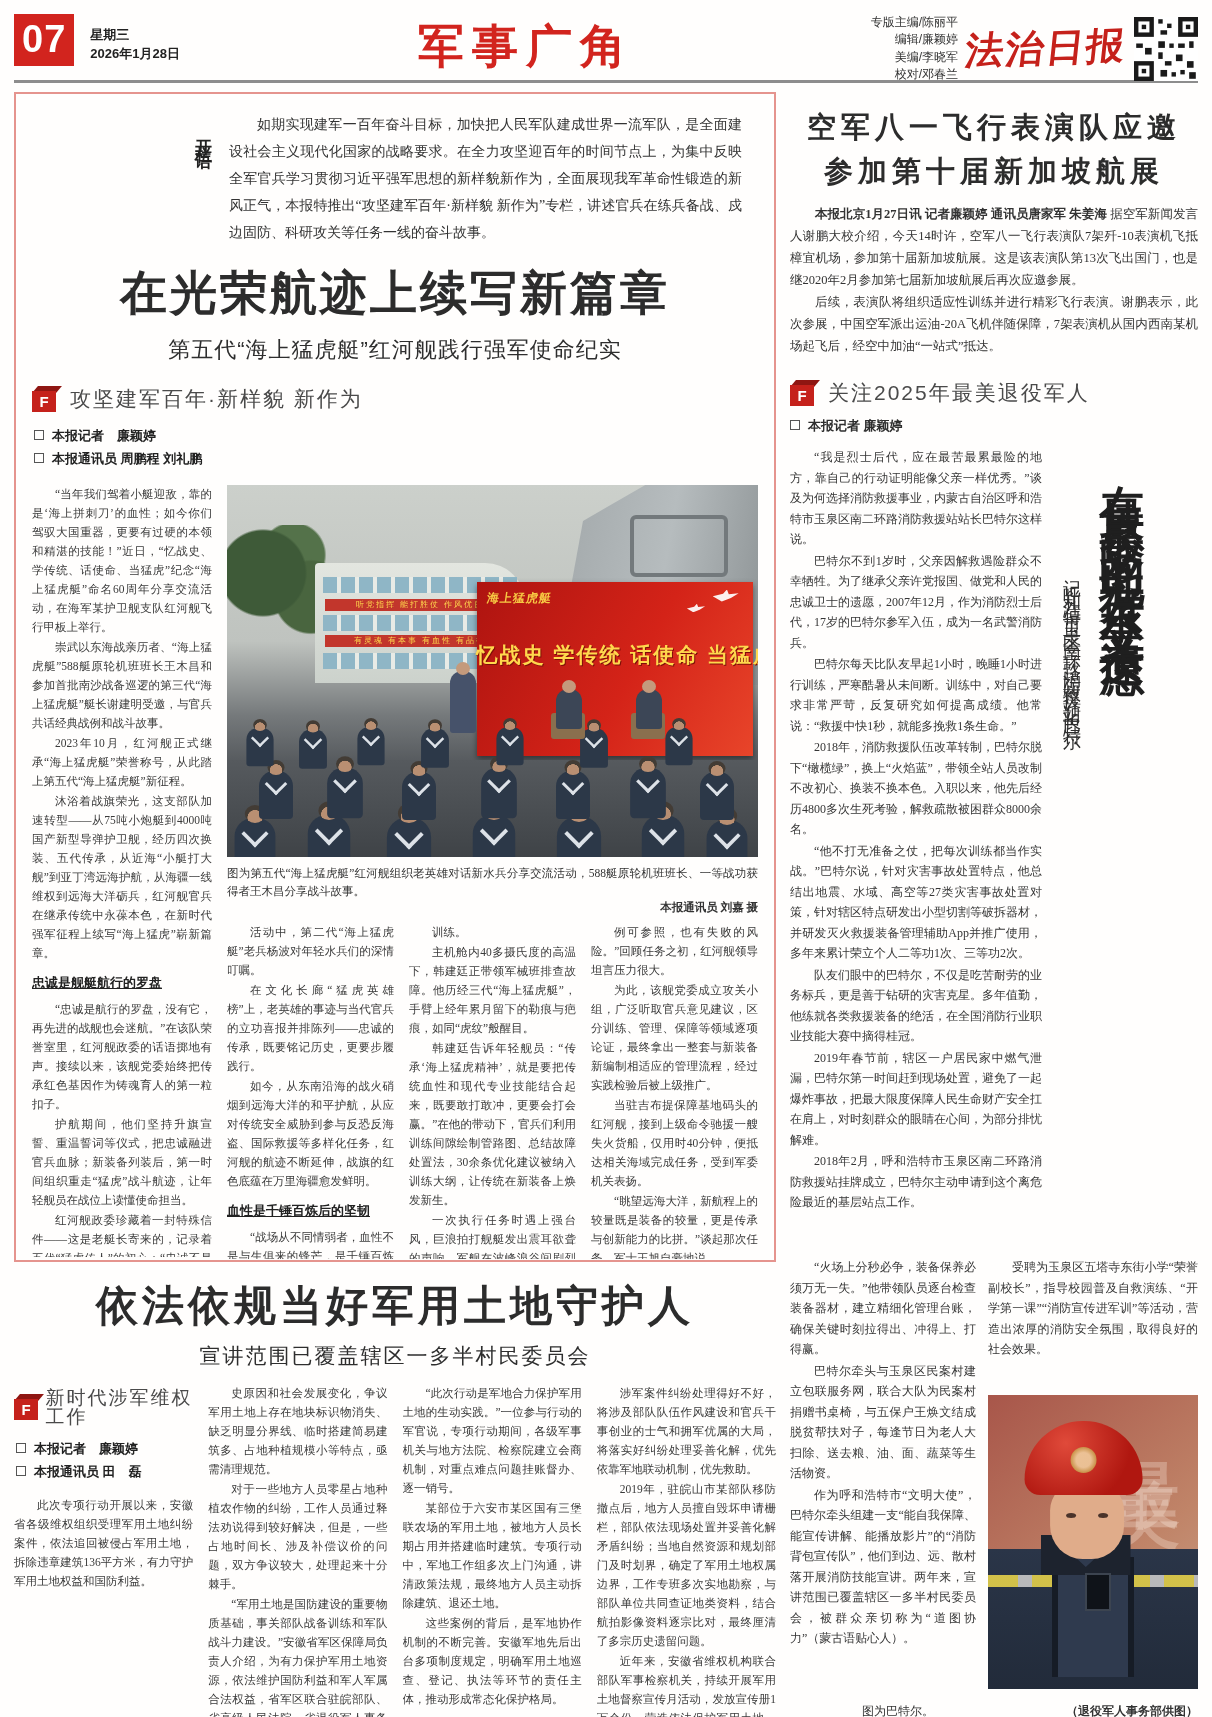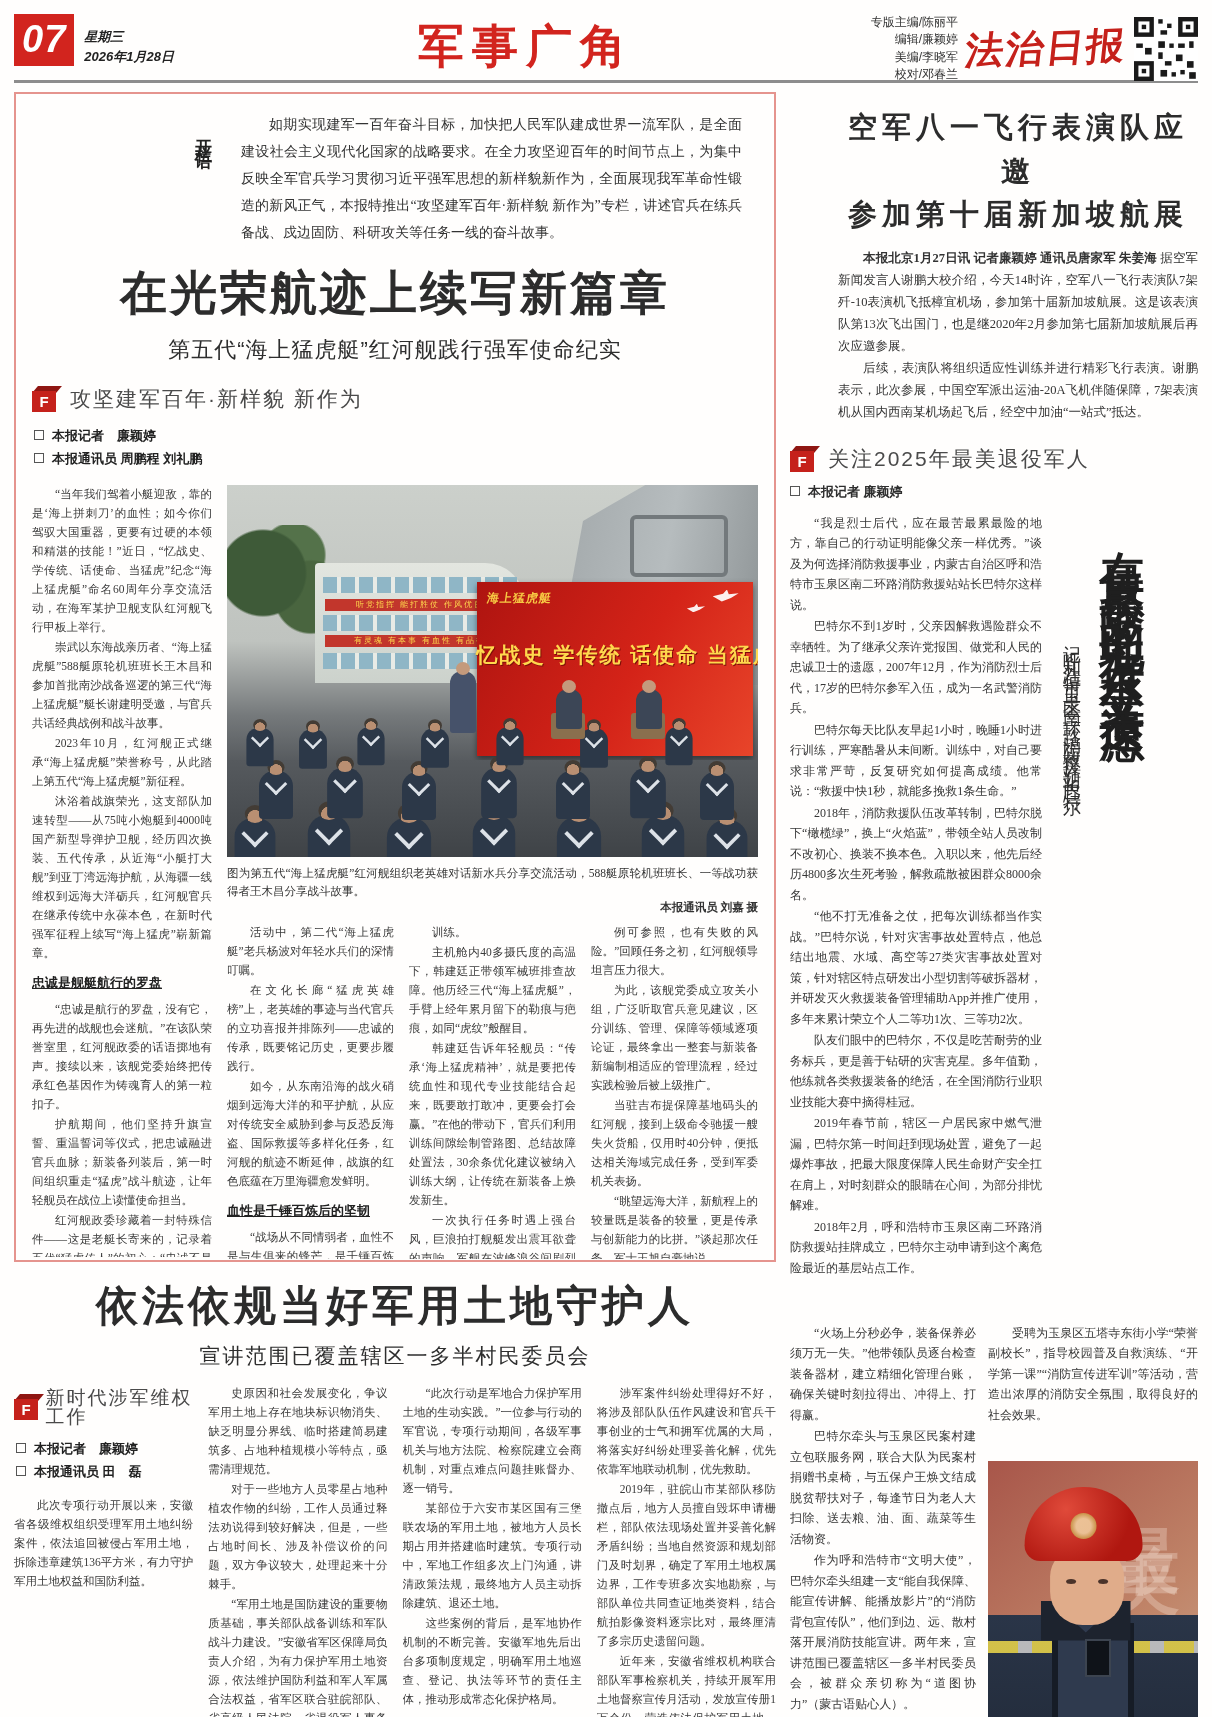--- a/index.html
+++ b/index.html
@@ -2,40 +2,40 @@
 <html><head>
 <meta charset="utf-8">
 <style>
   * { margin:0; padding:0; box-sizing:border-box; }
   html,body { background:#e9e9e9; }
   body { font-family:"Liberation Serif", serif; color:#2e2e2e; }
   .sheet { position:relative; width:1212px; height:1717px; margin:0 auto; background:#fffefd; overflow:hidden; padding:0 14px; }
 
   
   .topbar { display:flex; align-items:flex-start; padding-top:14px; height:78px; }
-  .pagenum-block { display:flex; align-items:flex-end; gap:10px; width:260px;font-style:italic; }
+  .pagenum-block { display:flex; align-items:center; gap:16px; width:260px; }
   .pagenum { background:#d2241e; color:#fff; font-family:"Liberation Sans",sans-serif; font-weight:bold; font-size:38px; line-height:1; padding:6px 8px 8px; letter-spacing:1px; }
   .datebox { font-family:"Liberation Sans",sans-serif; font-size:13px; color:#222; font-weight:bold; margin-top:8px; line-height:1.5; }
   .page-title { flex:1; text-align:center; font-family:"Liberation Sans",sans-serif; font-weight:900; font-size:46px; color:#d2241e; letter-spacing:8px; margin-top:2px; }
   .masthead-block { display:flex; align-items:center; gap:8px; width:420px; justify-content:flex-end; }
   .credits { font-family:"Liberation Sans",sans-serif; font-size:12px; color:#333; text-align:right; line-height:1.45;margin-left:16px; }
   .paper-logo { font-family:"Liberation Serif",serif; font-weight:900; font-size:38px; color:#c5211b; transform:skewX(-8deg) rotate(-2deg); letter-spacing:2px; white-space:nowrap; }
   .qr { width:64px; height:64px; }
   .header-rule { height:3px; background:#8d8d8d; margin-top:2px; }
 
   
   .content { display:flex; gap:14px; margin-top:9px; }
   .left-region { width:762px; }
   .right-region { width:408px; }
 
   
   .main-box { border:2px solid #e5948e; height:1170px; padding:6px 16px 0; overflow:hidden; }
   .intro-row { display:flex; gap:14px; margin:12px 16px 4px 160px; }
   .intro-label { writing-mode:vertical-rl; font-family:"Liberation Sans",sans-serif; font-weight:bold; font-size:17px; letter-spacing:6px; color:#222; padding-top:14px; }
-  .intro-text { flex:1; font-size:14px; line-height:1.92; color:#333; text-align:justify; text-indent:2em;margin-left:12px; }
+  .intro-text { flex:1; font-size:14px; line-height:1.92; color:#333; text-align:justify; text-indent:2em; }
   .main-headline { text-align:center; font-family:"Liberation Sans",sans-serif; font-weight:900; font-size:47px; color:#2c2c2c; letter-spacing:3px; margin-top:16px; }
   .main-subhead { text-align:center; font-family:"Liberation Sans",sans-serif; font-size:22px; color:#2e2e2e; margin-top:10px; letter-spacing:1px; }
   .tag-row { display:flex; align-items:center; gap:8px; margin-top:20px; }
   .cube { position:relative; width:30px; height:26px; }
   .cube .front { position:absolute; left:0; bottom:0; width:24px; height:21px; background:#c5211b; color:#fff; font-family:"Liberation Sans",sans-serif; font-weight:bold; font-size:15px; text-align:center; line-height:21px; }
   .cube .top { position:absolute; left:3px; top:0; width:24px; height:7px; background:#8f1612; transform:skewX(-40deg); }
   .tag-label { font-family:"Liberation Sans",sans-serif; font-size:21px; color:#4a4a4a; letter-spacing:2px; }
   .bylines { margin:12px 0 0 2px; font-family:"Liberation Sans",sans-serif; font-size:13px; font-weight:bold; color:#222; line-height:1.75; }
   .bylines .sq { display:inline-block; width:10px; height:10px; border:1px solid #555; margin-right:8px; }
   .article-body { display:flex; gap:15px; margin-top:14px; }
@@ -72,21 +72,21 @@
   
   .land { margin-top:16px; }
   .land-headline { text-align:center; font-family:"Liberation Sans",sans-serif; font-weight:900; font-size:42px; color:#2c2c2c; letter-spacing:4px; }
   .land-subhead { text-align:center; font-family:"Liberation Sans",sans-serif; font-size:21px; color:#2e2e2e; margin-top:8px; letter-spacing:2px; }
   .land-body { display:flex; gap:15px; margin-top:14px; height:352px; overflow:hidden; }
   .land-body .col { flex:1; overflow:hidden; }
   .land .tag-label { font-size:19px; }
   .land .bylines { margin-bottom:12px; }
 
   
-  .airshow { padding-top:14px;margin-left:48px; }
+  .airshow { padding-top:14px; }
   .air-headline { text-align:center; font-family:"Liberation Sans",sans-serif; font-weight:900; font-size:29px; color:#2c2c2c; letter-spacing:5px; line-height:1.5; }
   .air-body { margin-top:10px; font-size:12.5px; line-height:22px; color:#333; text-align:justify; }
   .air-body p { text-indent:2em; }
   .air-body .lead { font-weight:bold; }
   .veteran { margin-top:22px; }
   .vet-byline { font-family:"Liberation Sans",sans-serif; font-size:13px; font-weight:bold; margin-top:10px; }
   .vet-byline .sq { display:inline-block; width:10px; height:10px; border:1px solid #555; margin-right:8px; }
   .vet-top { display:flex; margin-top:12px; height:806px; overflow:hidden; }
   .vet-col-main { width:252px; height:100%; overflow:hidden; }
   .vet-top .col, .vet-bottom .col { font-size:12px; line-height:20.5px; color:#363636; }

